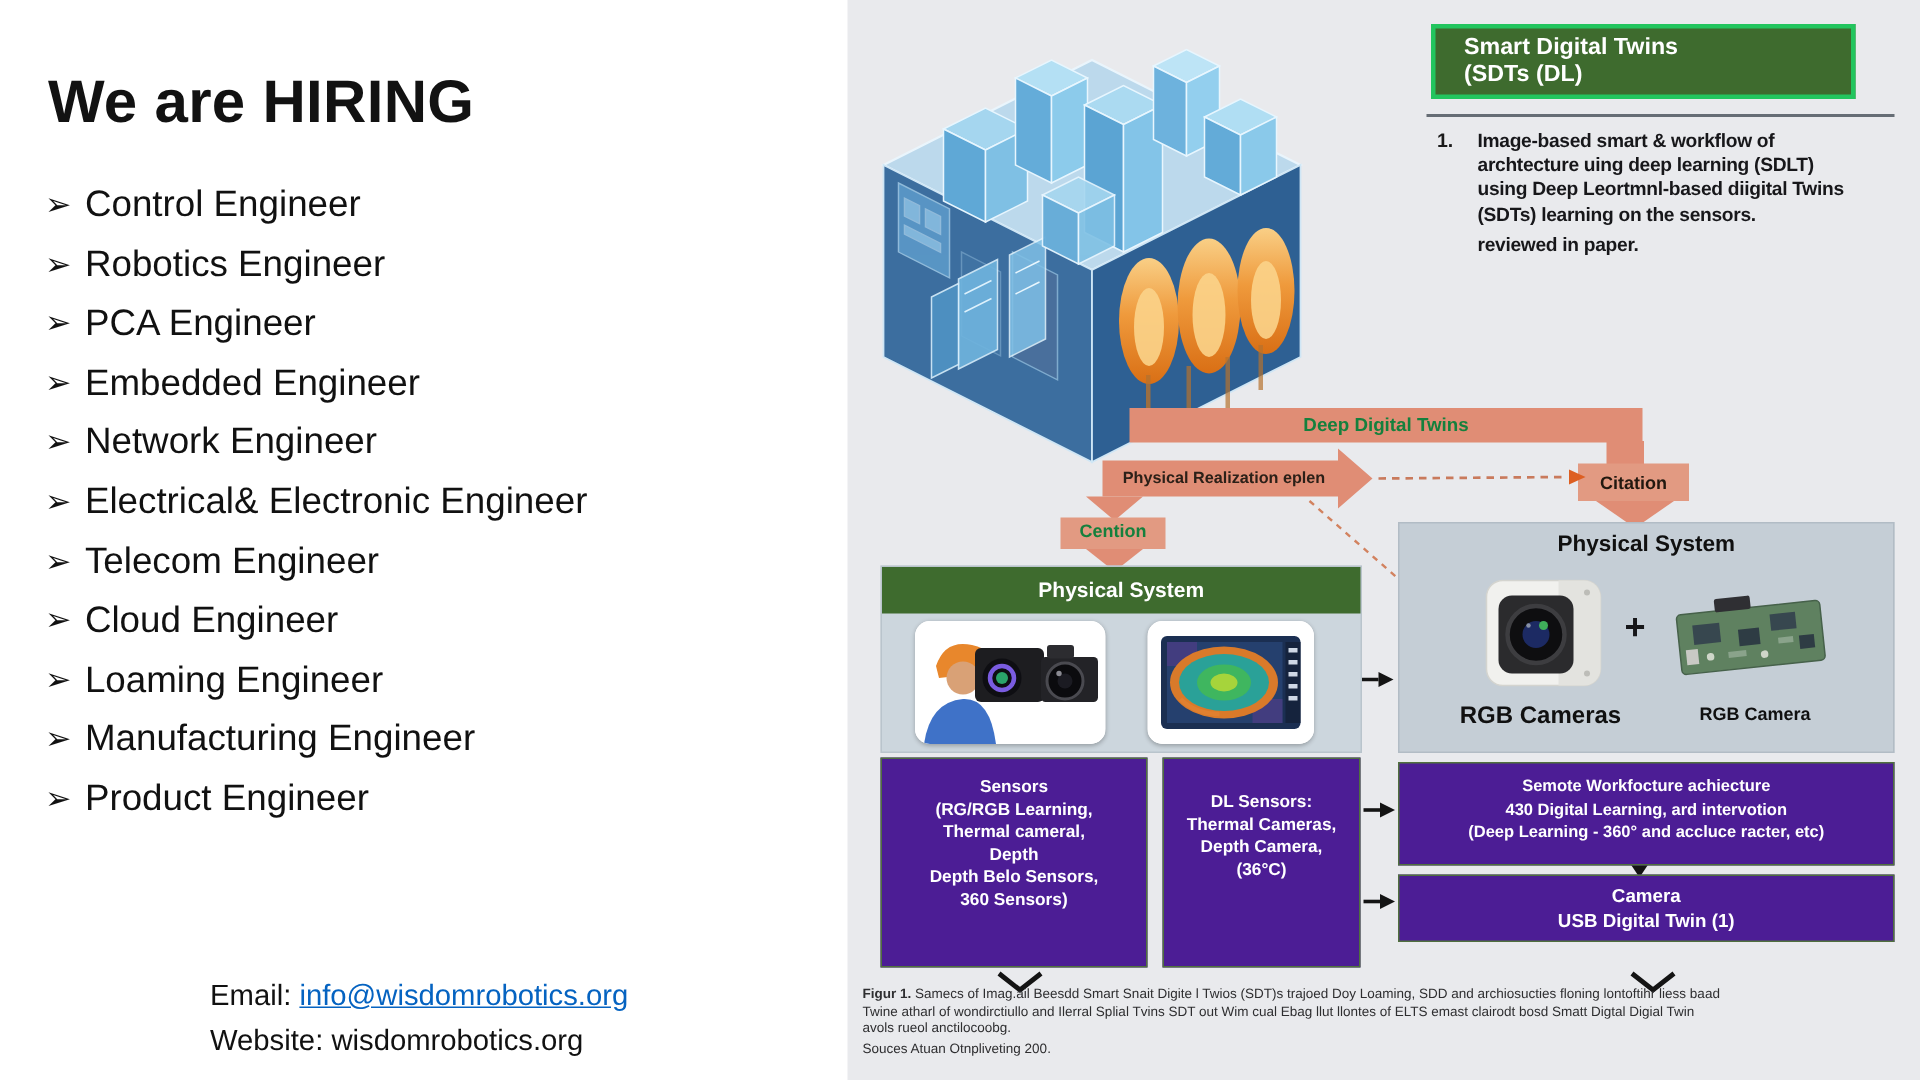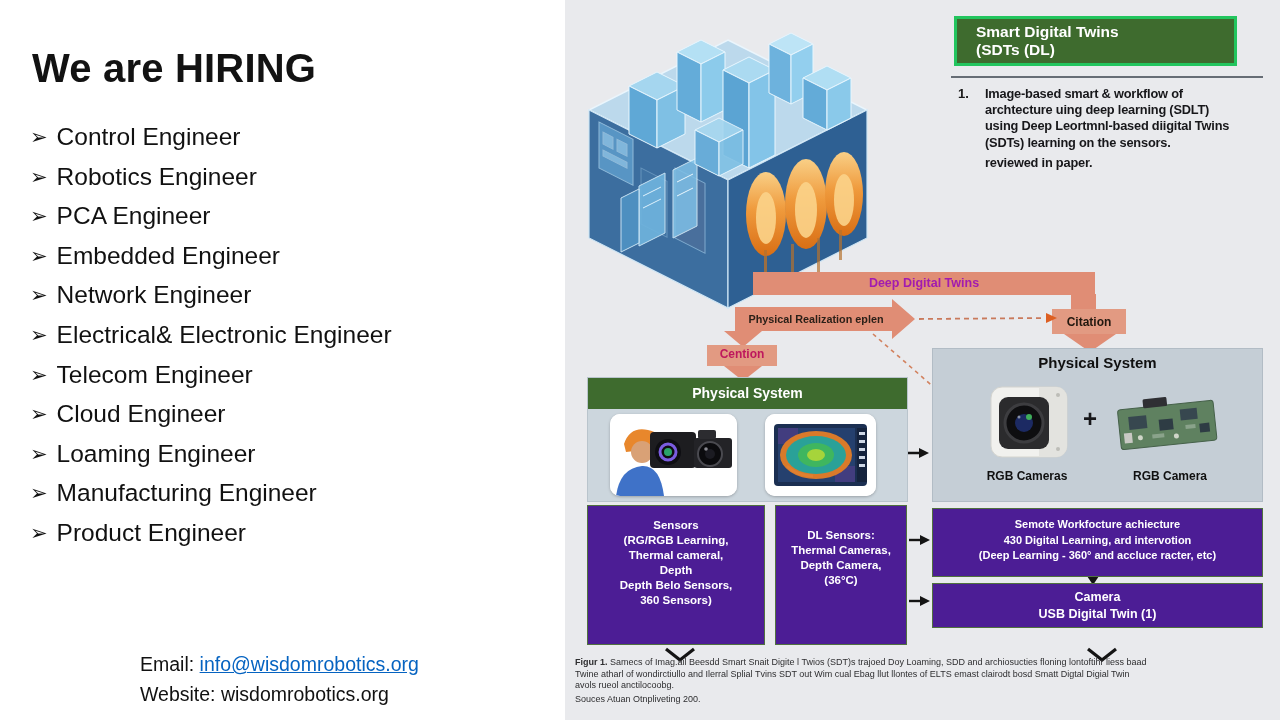--- a/index.html
+++ b/index.html
@@ -27,40 +27,40 @@
     color:#fff; font-weight:bold; font-size:15.5px; line-height:18px; padding:4px 0 0 19px;
     border:3px solid #22c55e; }
   .divider { left:386px; top:76px; width:312px; height:2px; background:#666d75; }
 
   .intro { left:393px; top:86px; width:312px; display:flex; }
   .intro .num { width:27px; font-size:13px; font-weight:bold; }
   .intro .lines div { font-size:12.8px; font-weight:bold; line-height:16.2px; letter-spacing:-.2px; color:#17171a; white-space:nowrap; }
   .intro .footnote { font-size:12.5px; font-weight:400; color:#3c3c40; margin-top:4px; }
 
   .flow-label { text-align:center; font-weight:bold; }
-  .lbl-ddt { left:188px; top:273px; width:342px; height:22px; color:#a21caf; font-size:12.5px; line-height:21px; }
+  .lbl-ddt { left:188px; top:273px; width:342px; height:22px; color:#15803d; font-size:12.5px; line-height:21px; }
   .lbl-pr  { left:173px; top:309px; width:156px; color:#2c2018; font-size:10.8px; line-height:21px; white-space:nowrap; }
   .lbl-cit { left:487px; top:310px; width:74px; color:#22180f; font-size:12px; line-height:24px; }
-  .lbl-cre { left:142px; top:344px; width:70px; color:#be185d; font-size:12px; line-height:21px; }
+  .lbl-cre { left:142px; top:344px; width:70px; color:#15803d; font-size:12px; line-height:21px; }
 
   .green-box { background:#4c1d95; color:#fff; text-align:center; font-weight:bold; border:1px solid #50703e; }
   .phys-left { left:22px; top:377px; width:321px; height:125px; background:#ccd6dd; border:1px solid #b9c4cc; }
   .phys-left .hdr { width:100%; height:31px; background:#3e6b2e; color:#fff; text-align:center;
     font-weight:bold; font-size:14px; line-height:30px; }
   .card { background:#fff; border-radius:10px; box-shadow:0 1px 3px rgba(0,0,0,.25); overflow:hidden; }
   .card1 { left:45px; top:414px; width:127px; height:82px; }
   .card2 { left:200px; top:414px; width:111px; height:82px; }
 
   .sens1 { left:22px; top:505px; width:178px; height:140px; font-size:11.5px; line-height:15px; padding-top:12px; }
   .sens2 { left:210px; top:505px; width:132px; height:140px; font-size:11.5px; line-height:15px; padding-top:22px; }
 
   .phys-right { left:367px; top:348px; width:331px; height:154px; background:#c5ced6; border:1px solid #b2bcc5; }
   .phys-right .title { position:absolute; top:5px; width:100%; text-align:center; font-weight:bold; font-size:15px; color:#101010; }
   .phys-right .plus { position:absolute; left:150px; top:56px; font-size:24px; font-weight:bold; color:#17171a; }
-  .phys-right .cam-label  { position:absolute; left:18px;  top:120px; width:152px; text-align:center; font-weight:bold; font-size:12px; color:#101010; }
+  .phys-right .cam-label  { position:absolute; left:18px;  top:120px; width:152px; text-align:center; font-weight:bold; font-size:16px; color:#101010; }
   .phys-right .brd-label  { position:absolute; left:178px; top:120px; width:118px; text-align:center; font-weight:bold; font-size:12px; color:#101010; }
 
   .wf  { left:367px; top:508px; width:331px; height:69px; font-size:11px; line-height:15.5px; padding-top:8px; }
   .cam { left:367px; top:583px; width:331px; height:45px; font-size:12.5px; line-height:17px; padding-top:5px; }
 
   .caption { left:10px; top:657px; width:700px; font-size:9px; line-height:11.5px; color:#2e2e30; }
   .caption div { white-space:nowrap; }
   .caption .cap-label { font-weight:bold; }
   .caption .source { margin-top:2px; }
 

